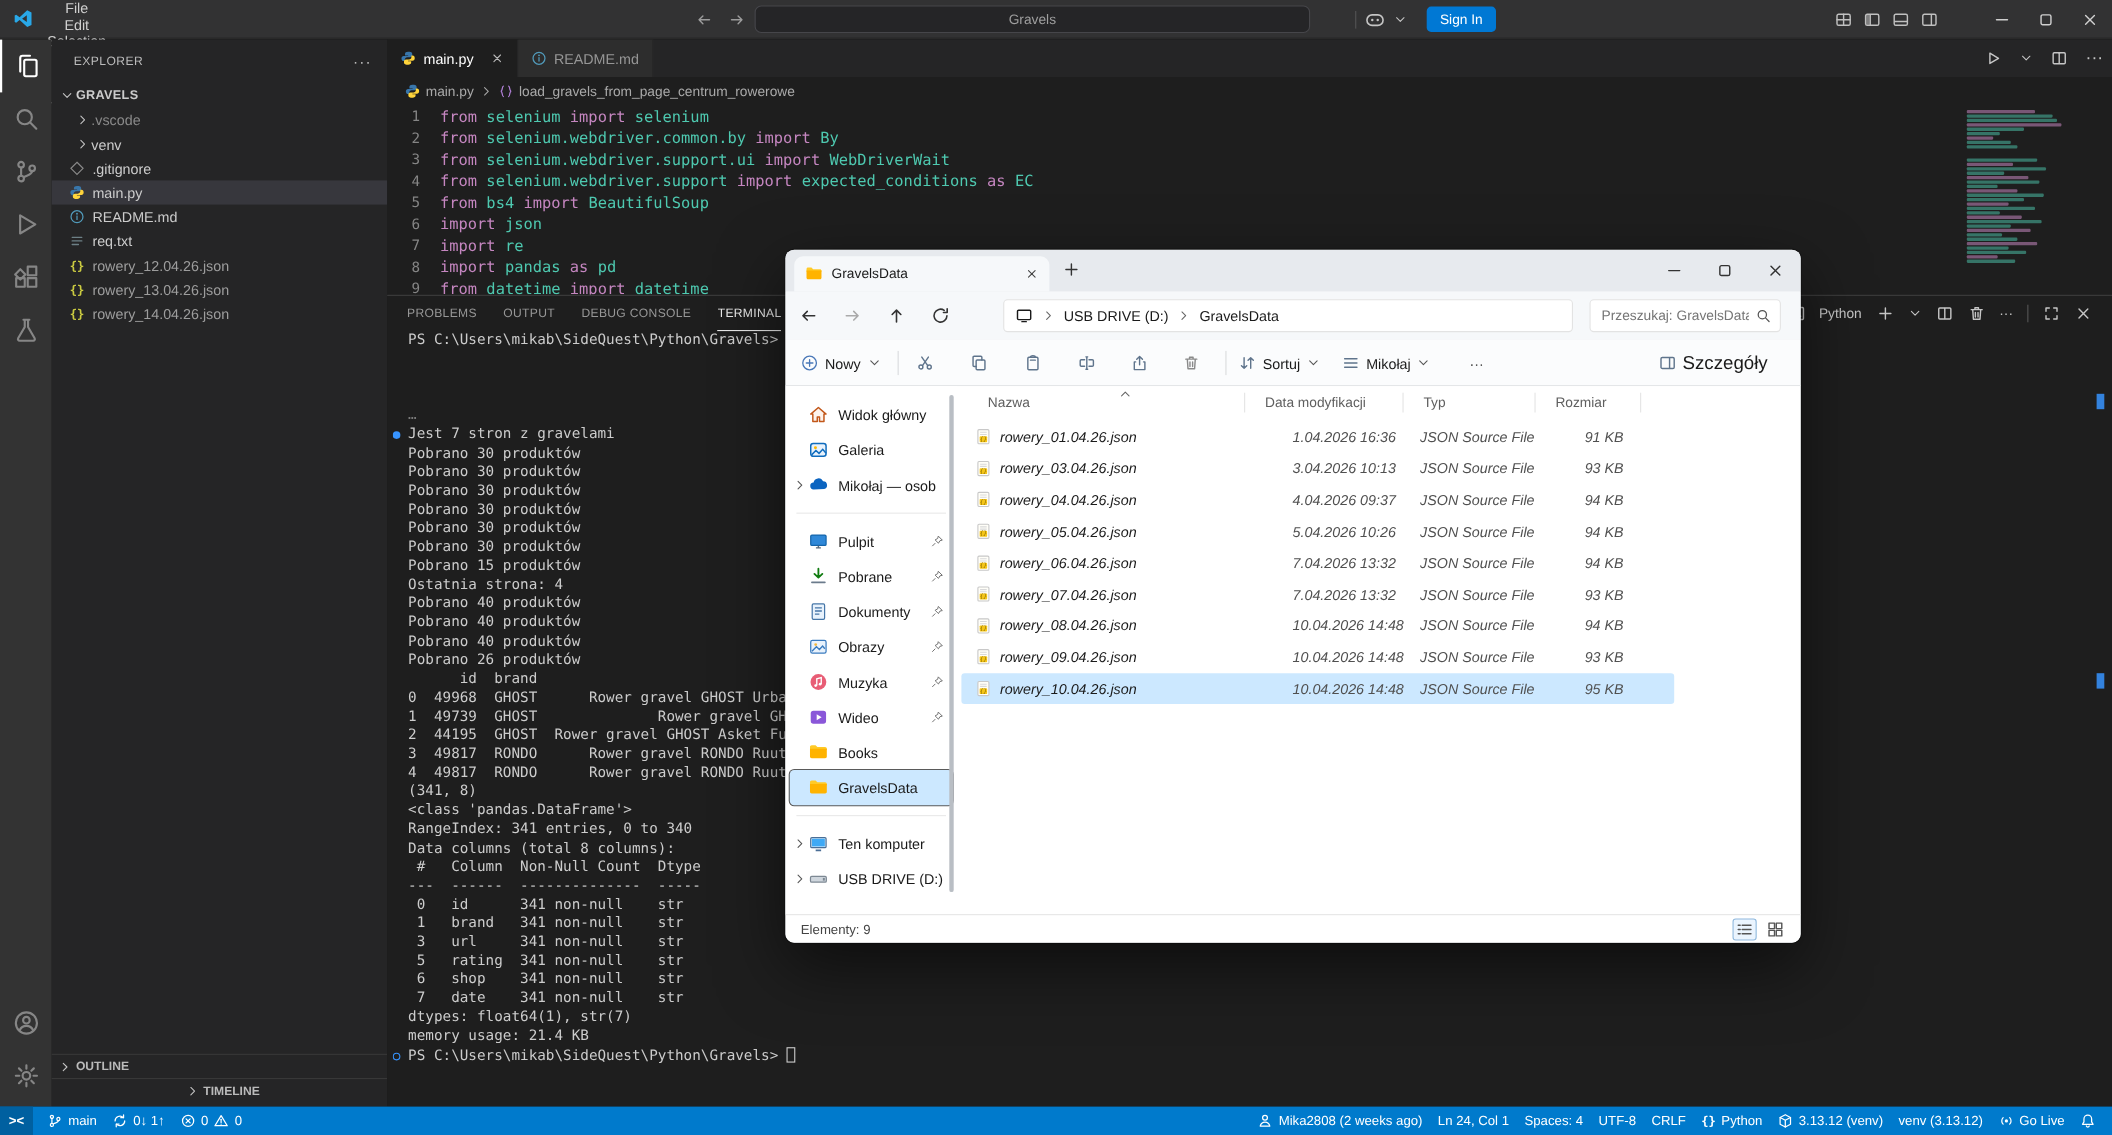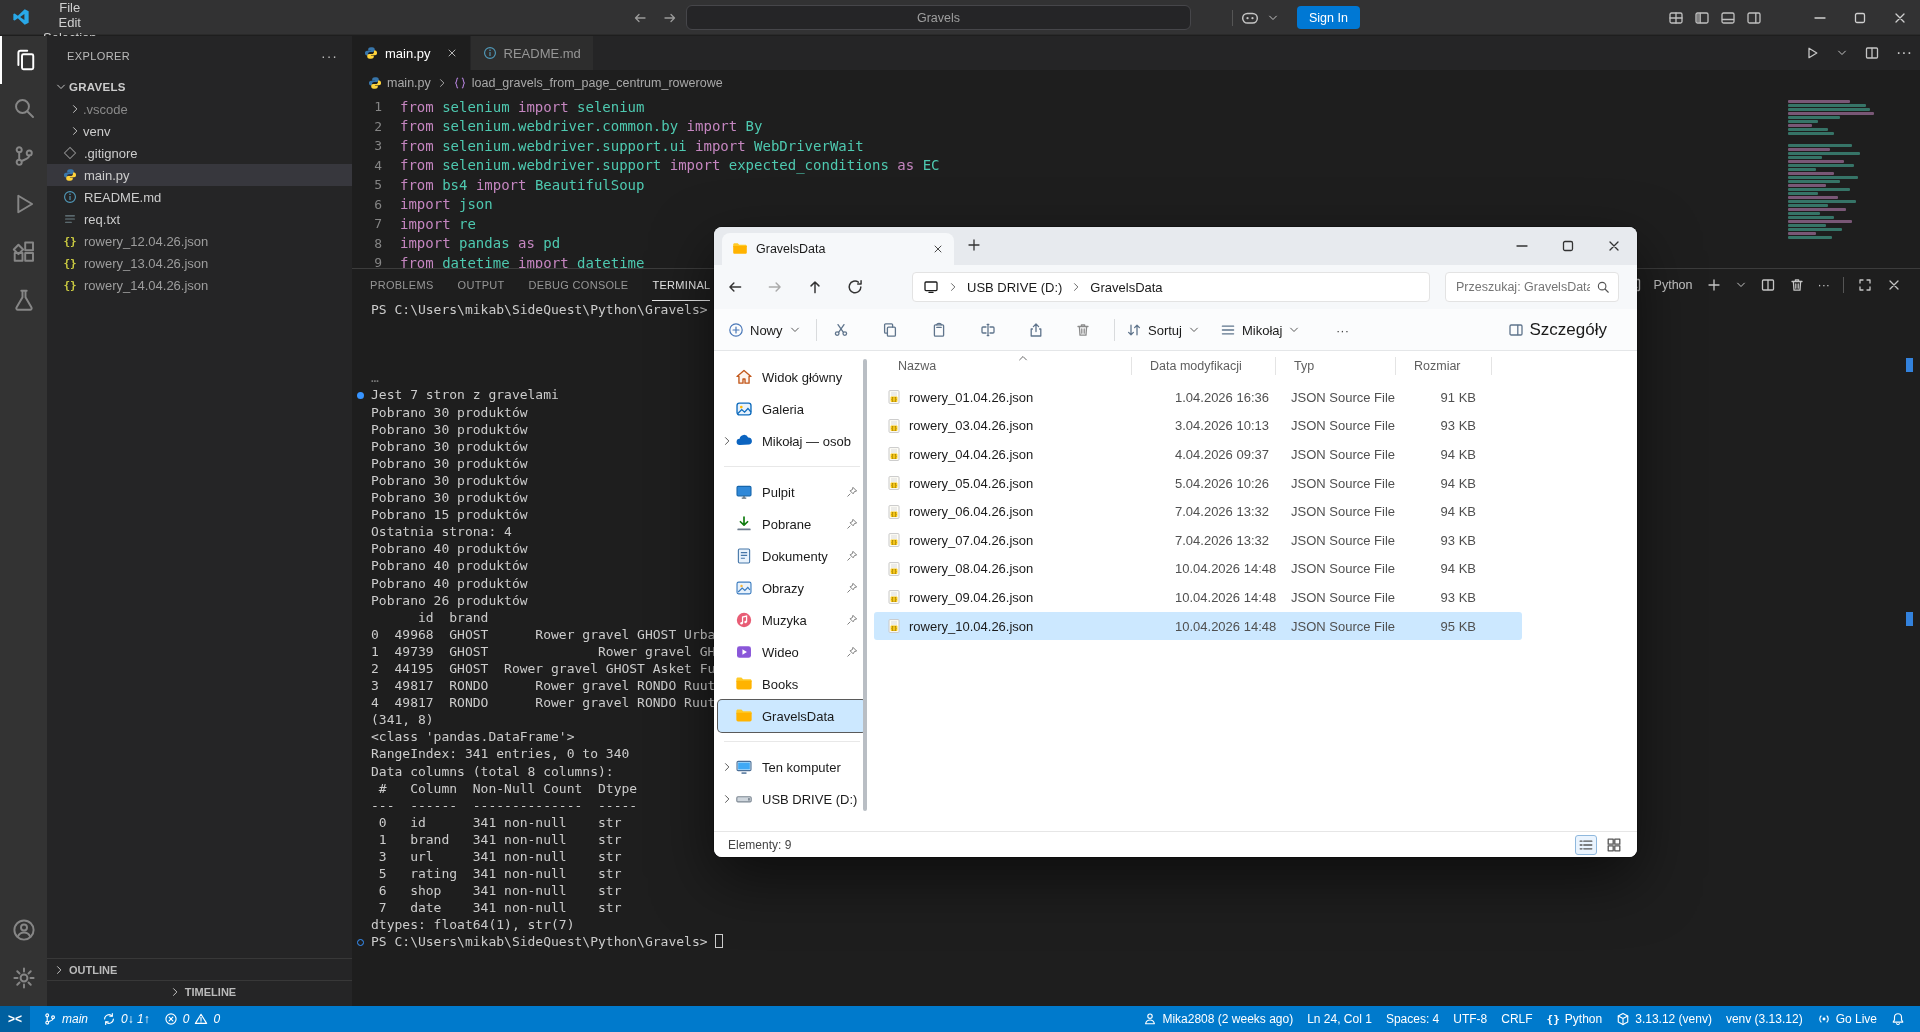--- a/index.html
+++ b/index.html
@@ -81,21 +81,21 @@
   .tline .cmd-dot { position:absolute; left:0px; top:5px; width:7px; height:7px; border-radius:50%; background:#3794ff; }
   .tline .cmd-dot.o { background:transparent; border:1px solid #3794ff; }
   .tline.dim { color:#7a7a7a; }
   .cursor { display:inline-block; width:8px; height:14px; border:1px solid #cccccc; vertical-align:-2px; }
   .scrollmark { position:absolute; width:7px; height:14px; background:#3794ff; opacity:.85; }
 
   #statusbar { position:absolute; left:0; top:1006px; width:1920px; height:26px; background:#007acc;
     color:#ffffff; display:flex; align-items:center; font-size:12px; }
   .st-item { display:flex; align-items:center; gap:5px; padding:0 7px; height:26px; white-space:nowrap; }
   .st-item svg { width:14px; height:14px; }
-  #st-left { display:flex; align-items:center; margin-left:4px;font-style:italic; }
+  #st-left { display:flex; align-items:center; margin-left:4px; }
   #st-right { position:absolute; right:8px; top:0; height:26px; display:flex; align-items:center; }
   #st-remote { background:#0060a0; height:26px; display:flex; align-items:center; padding:0 8px; margin-right:2px; font-weight:bold; }
 
   
   #ew { position:absolute; left:714px; top:227px; width:923px; height:630px; border-radius:8px;
     background:#eef1f4; box-shadow:0 22px 60px rgba(0,0,0,.55), 0 0 0 1px rgba(0,0,0,.25); overflow:hidden;
     font-family:"Liberation Sans", sans-serif; color:#1a1a1a; }
   #ew-tabrow { position:absolute; left:0; top:0; width:100%; height:38px; background:#e7eaee; }
   #ew-tab { position:absolute; left:8px; top:6px; width:232px; height:32px; background:#f6f8fa;
     border-radius:8px 8px 0 0; display:flex; align-items:center; font-size:12.5px; }
@@ -131,21 +131,21 @@
   .nav-row.sel { background:#cce8ff; box-shadow:0 0 0 1px #5a5a5a; }
   .nav-div { height:1px; background:#e8e8e8; margin:9px 10px; }
   #ew-scroll { position:absolute; left:149px; top:8px; width:4px; height:452px; background:#b9bec4; border-radius:2px; }
 
   #ew-files { position:absolute; left:160px; top:0; width:760px; height:100%; }
   #ew-cols { position:absolute; left:0; top:0; width:100%; height:30px; display:flex; align-items:center;
     font-size:12.5px; color:#5f5f5f; }
   .colh { position:relative; height:18px; display:flex; align-items:center; border-right:1px solid #e4e4e4; }
   #sort-chev { position:absolute; left:143px; top:1px; color:#666; }
   #ew-rows { position:absolute; left:0; top:32px; width:100%; }
-  .frow { position:relative; height:28.6px; width:648px; display:flex; align-items:center; font-size:13px; border-radius:3px; }
+  .frow { position:relative; height:28.6px; width:648px; display:flex; align-items:center; font-size:13px; border-radius:3px;font-style:italic; }
   .frow.sel { background:#cce8ff; }
   .frow .fic { position:absolute; left:12px; }
   .frow .c-name { position:absolute; left:35px; color:#1b1b1b; }
   .frow .c-date { position:absolute; left:273px; color:#505050;margin-left:28px; }
   .frow .c-type { position:absolute; left:417px; color:#505050; }
   .frow .c-size { position:absolute; left:540px; width:62px; text-align:right; color:#505050; }
   #ew-status { position:absolute; left:0; top:604px; width:100%; height:26px; background:#ffffff;
     border-top:1px solid #e6e6e6; display:flex; align-items:center; font-size:12px; color:#444; }
   #ew-status .cnt { margin-left:14px; }
   #ew-viewtoggles { position:absolute; right:12px; top:3px; display:flex; gap:6px; align-items:center; color:#555; }
@@ -602,20 +602,21 @@
           <div class="tline"><span>Data columns (total 8 columns):</span></div>
           <div class="tline"><span> #   Column  Non-Null Count  Dtype</span></div>
           <div class="tline"><span>---  ------  --------------  -----</span></div>
           <div class="tline"><span> 0   id      341 non-null    str</span></div>
           <div class="tline"><span> 1   brand   341 non-null    str</span></div>
           <div class="tline"><span> 3   url     341 non-null    str</span></div>
           <div class="tline"><span> 5   rating  341 non-null    str</span></div>
           <div class="tline"><span> 6   shop    341 non-null    str</span></div>
           <div class="tline"><span> 7   date    341 non-null    str</span></div>
           <div class="tline"><span>dtypes: float64(1), str(7)</span></div>
+          <div class="tline"><span>memory usage: 21.4 KB</span></div>
           <div class="tline"><span class="cmd-dot o"></span><span>PS C:\Users\mikab\SideQuest\Python\Gravels&gt; </span><span class="cursor"></span></div>
         </div>
     </div>
   </div>
 
   <div class="scrollmark" style="right:7px; top:358px;"></div>
   <div class="scrollmark" style="right:7px; top:612px;"></div>
 
   <div id="statusbar">
     <div id="st-remote">&gt;&lt;</div>

